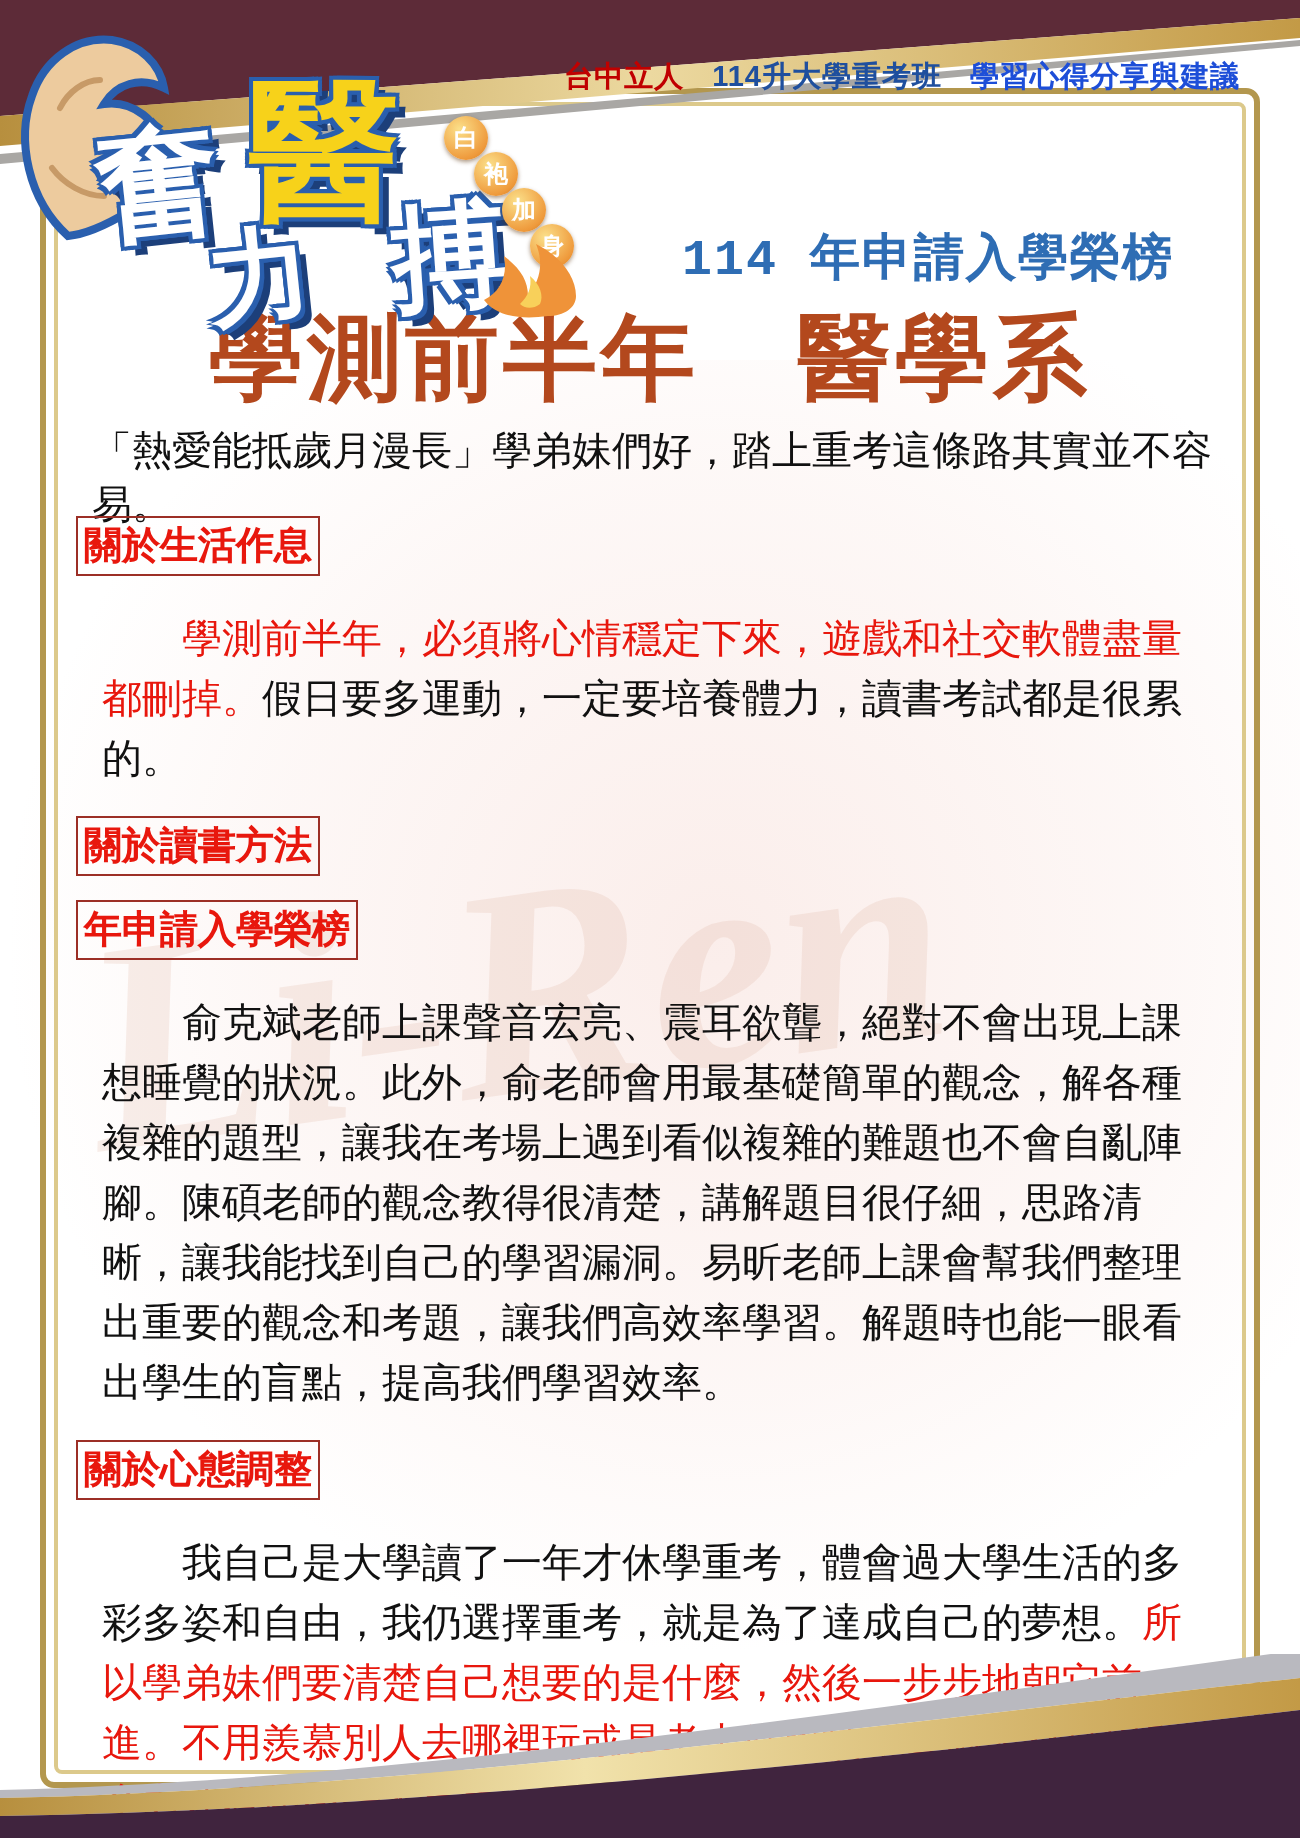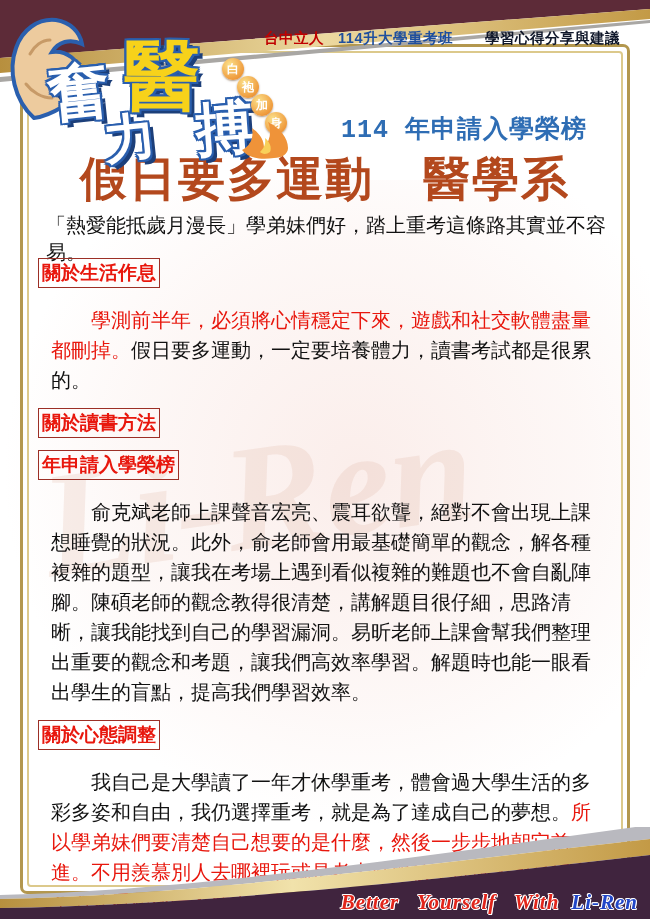--- a/index.html
+++ b/index.html
@@ -18,22 +18,22 @@
      border:3px solid #b3974e;border-radius:7px;}
   .frame-inner{position:absolute;z-index:2;left:27px;top:51px;right:27px;bottom:32px;
      border:2px solid #dcc98b;border-radius:4px;}
 
   
   .top-band{position:absolute;z-index:3;left:0;top:0;width:650px;height:100px;}
 
   
   .tagline{position:absolute;z-index:5;top:29px;right:30px;font-size:14.5px;font-weight:bold;letter-spacing:.5px;}
   .tagline .tg-red{color:#c00000;margin-right:14px;}
-  .tagline .tg-blue{color:#1f4f9e;margin-right:32px;}
-  .tagline .tg-purple{color:#0f172a;}
+  .tagline .tg-blue{color:#1f4f9e;margin-right:14px;}
+  .tagline .tg-purple{color:#1d4ed8;}
 
   
   .logo{position:absolute;z-index:6;left:0;top:8px;width:310px;height:155px;}
   .logo-arm{position:absolute;left:4px;top:6px;}
   .logo-char{position:absolute;font-weight:bold;font-family:"Liberation Sans","DejaVu Sans",sans-serif;
      text-shadow:
        2px 0 0 #2a5fae,-2px 0 0 #2a5fae,0 2px 0 #2a5fae,0 -2px 0 #2a5fae,
        2px 2px 0 #2a5fae,-2px 2px 0 #2a5fae,2px -2px 0 #2a5fae,-2px -2px 0 #2a5fae,
        5px 5px 0 #1c3f7a;}
   .lc-white{color:#ffffff;} .lc-yellow{color:#f7d21a;}
@@ -117,21 +117,21 @@
     <span class="badge bd2">袍</span>
     <span class="badge bd3">加</span>
     <span class="badge bd4">身</span>
     <svg class="flame" width="56" height="40" viewBox="0 0 56 40">
       <path d="M4,30 C12,26 16,18 14,8 C22,14 26,20 26,28 C32,20 34,12 30,2 C42,8 50,18 50,28 C50,34 44,38 36,38 C22,40 10,38 4,30 Z" fill="#ef9339"></path>
       <path d="M22,32 C26,28 28,24 27,18 C32,22 34,28 32,32 C28,35 24,34 22,32 Z" fill="#f8d05a"></path>
     </svg>
   </div>
 
   <div class="honor-line">114 年申請入學榮榜</div>
-  <div class="main-title">假日要多運動　醫學系</div>
+  <div class="main-title">學測前半年　醫學系</div>
   <div class="intro-line">「熱愛能抵歲月漫長」學弟妹們好，踏上重考這條路其實並不容易。</div>
 
   <div class="sections">
       <section class="sec"><span class="sec-heading">關於生活作息</span><br><p class="sec-body"><span class="t-red">學測前半年，必須將心情穩定下來，遊戲和社交軟體盡量都刪掉。</span><span class="t-black">假日要多運動，一定要培養體力，讀書考試都是很累的。</span></p></section>
       <section class="sec"><span class="sec-heading">關於讀書方法</span><br></section>
       <section class="sec"><span class="sec-heading">年申請入學榮榜</span><br><p class="sec-body"><span class="t-black">俞克斌老師上課聲音宏亮、震耳欲聾，絕對不會出現上課想睡覺的狀況。此外，俞老師會用最基礎簡單的觀念，解各種複雜的題型，讓我在考場上遇到看似複雜的難題也不會自亂陣腳。陳碩老師的觀念教得很清楚，講解題目很仔細，思路清晰，讓我能找到自己的學習漏洞。易昕老師上課會幫我們整理出重要的觀念和考題，讓我們高效率學習。解題時也能一眼看出學生的盲點，提高我們學習效率。</span></p></section>
       <section class="sec"><span class="sec-heading">關於心態調整</span><br><p class="sec-body"><span class="t-black">我自己是大學讀了一年才休學重考，體會過大學生活的多彩多姿和自由，我仍選擇重考，就是為了達成自己的夢想。</span><span class="t-red">所以學弟妹們要清楚自己想要的是什麼，然後一步步地朝它前進。不用羨慕別人去哪裡玩或是考上好學校，每個人都是用盡全力才看起來毫不費力，你們也該為了自己的夢想全力以赴。人生不會一帆風順，所以</span><br></p></section>
     </div>
 
   <svg class="footer-swoosh" viewBox="0 0 650 92">
@@ -139,17 +139,14 @@
     <path d="M0,72 C200,68 430,36 650,12 L650,28 C440,52 210,78 0,81 Z" fill="url(#goldGrad2)"></path>
     <path d="M0,81 C210,78 440,52 650,28 L650,92 L0,92 Z" fill="#40243e"></path>
     <defs>
       <linearGradient id="goldGrad2" x1="0" y1="0" x2="1" y2="0">
         <stop offset="0" stop-color="#b78f3e"></stop>
           <stop offset=".45" stop-color="#f1e2ab"></stop>
           <stop offset="1" stop-color="#c39a46"></stop>
       </linearGradient>
     </defs>
   </svg>
-  <div class="footer-slogan">
-    <span class="fs-red">Better  Yourself  With</span><span class="fs-blue">Li-Ren</span>
-  </div>
 
 </div>
 
 </body></html>

